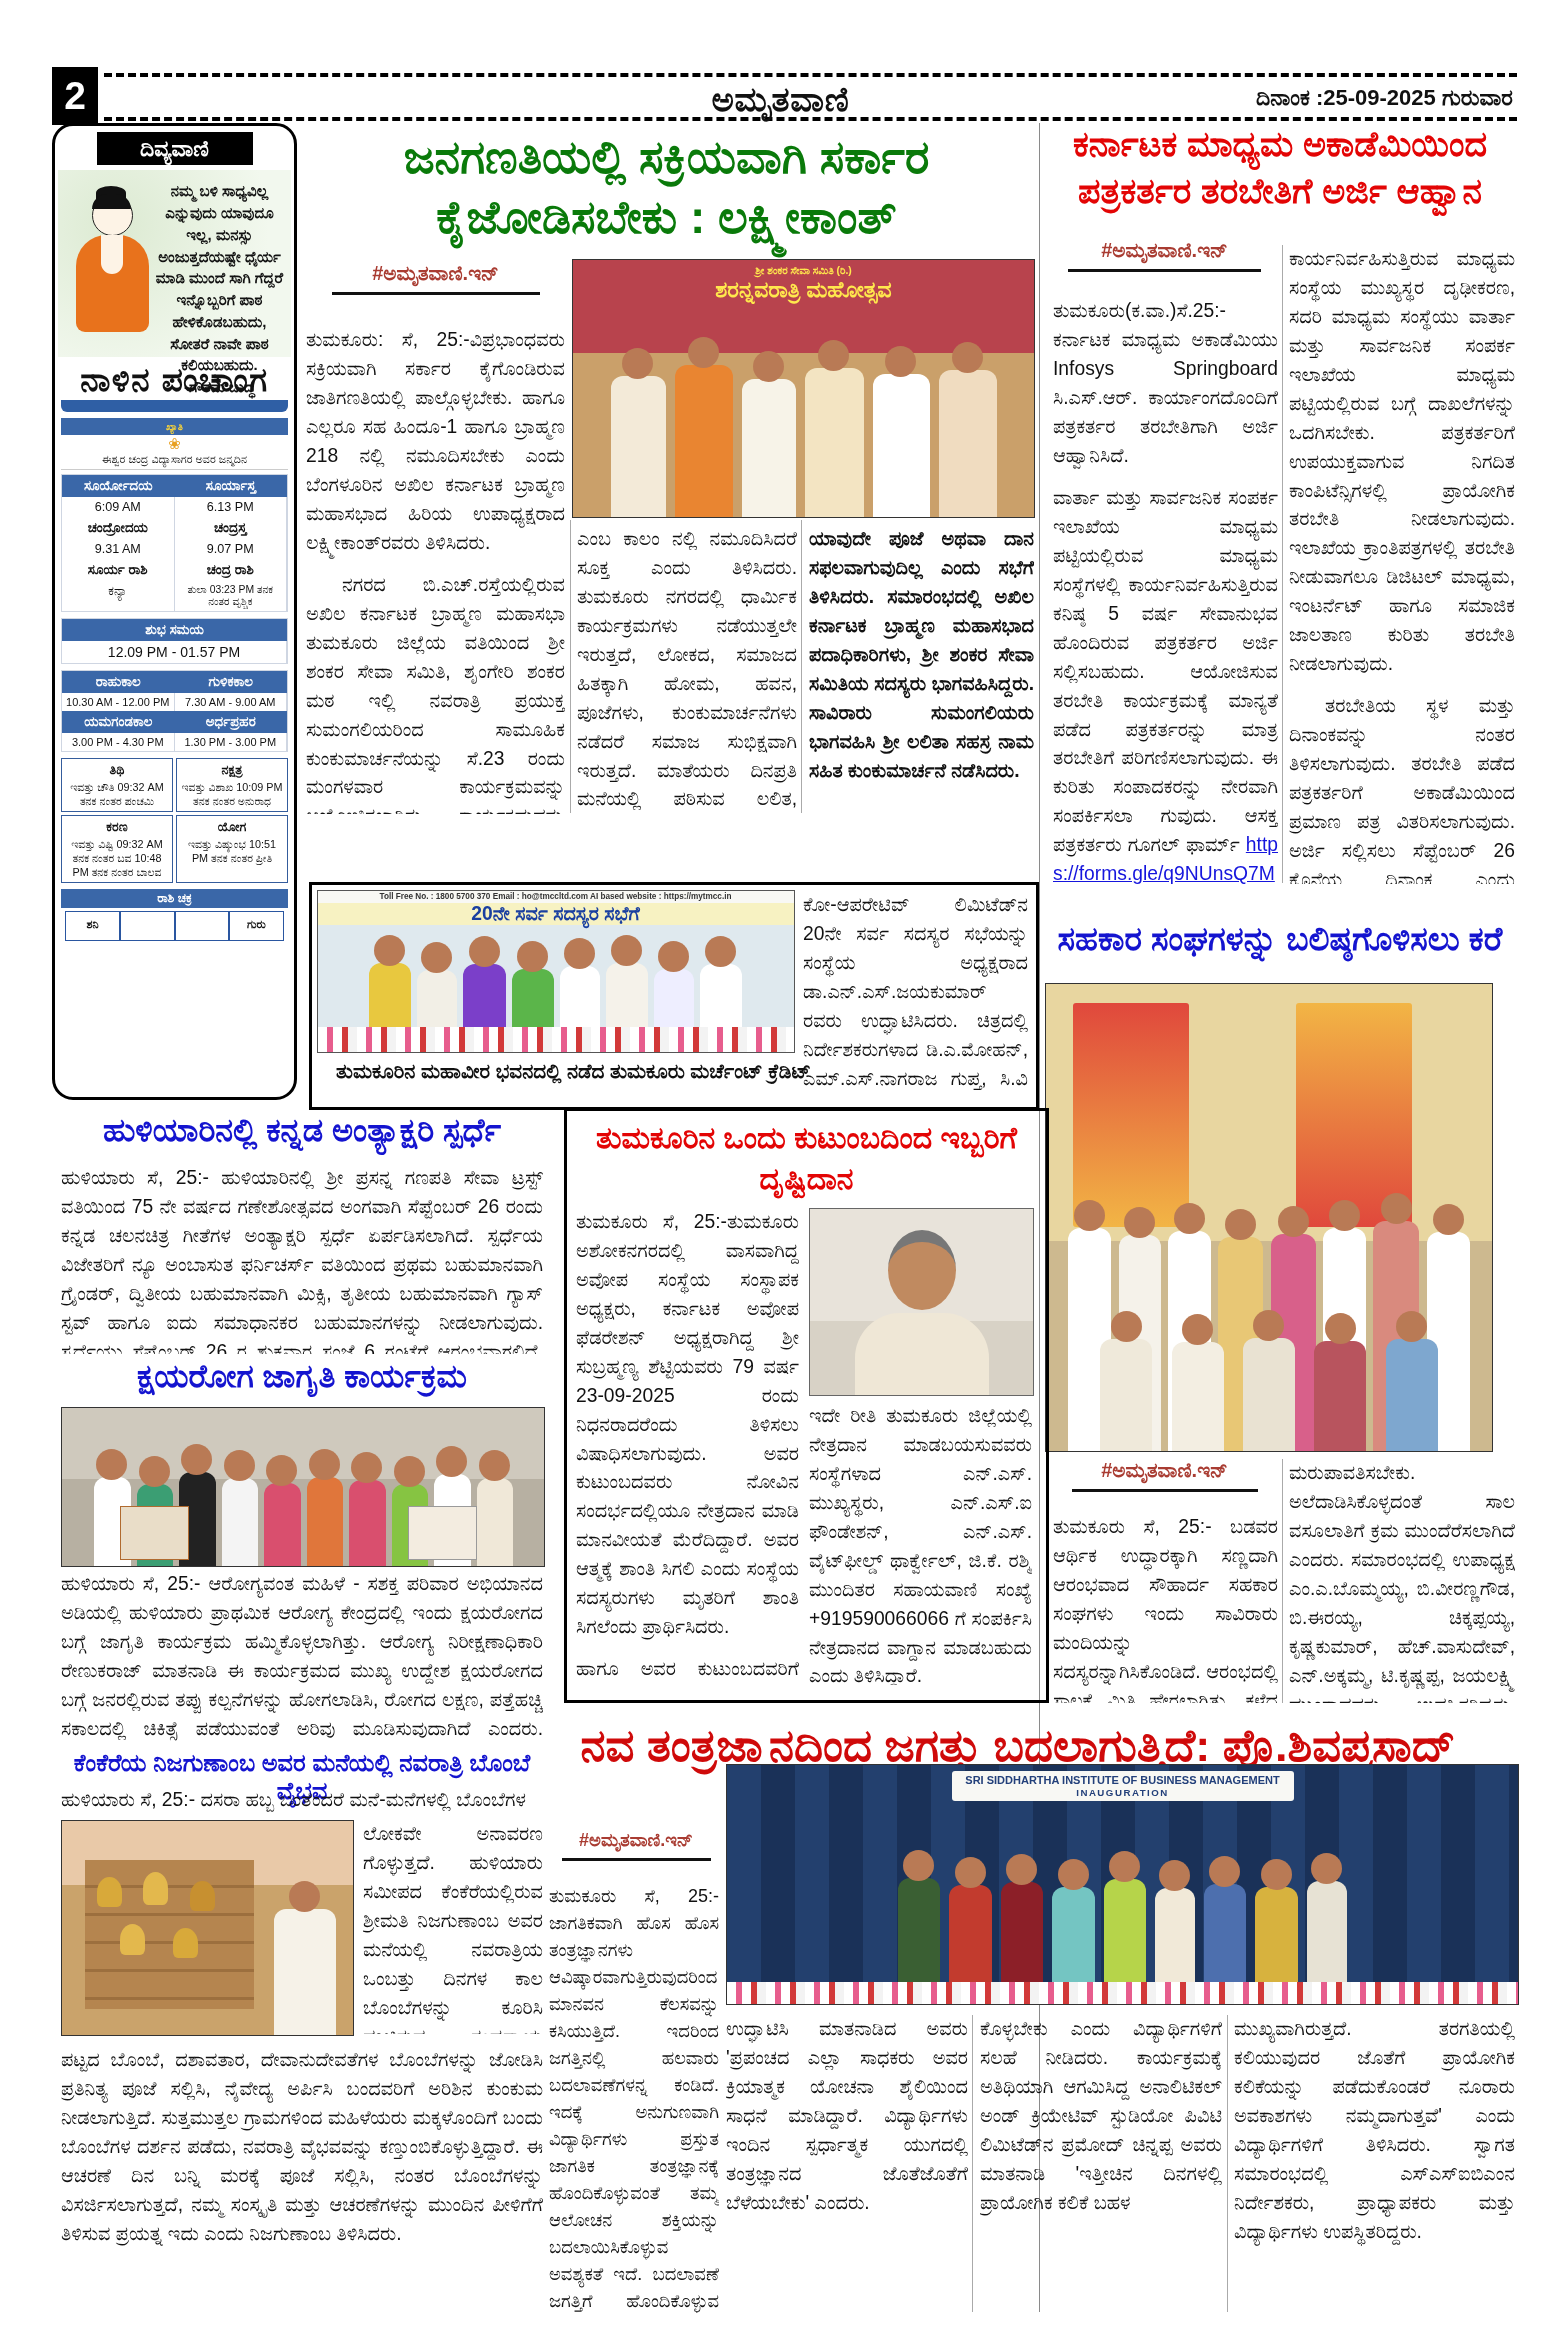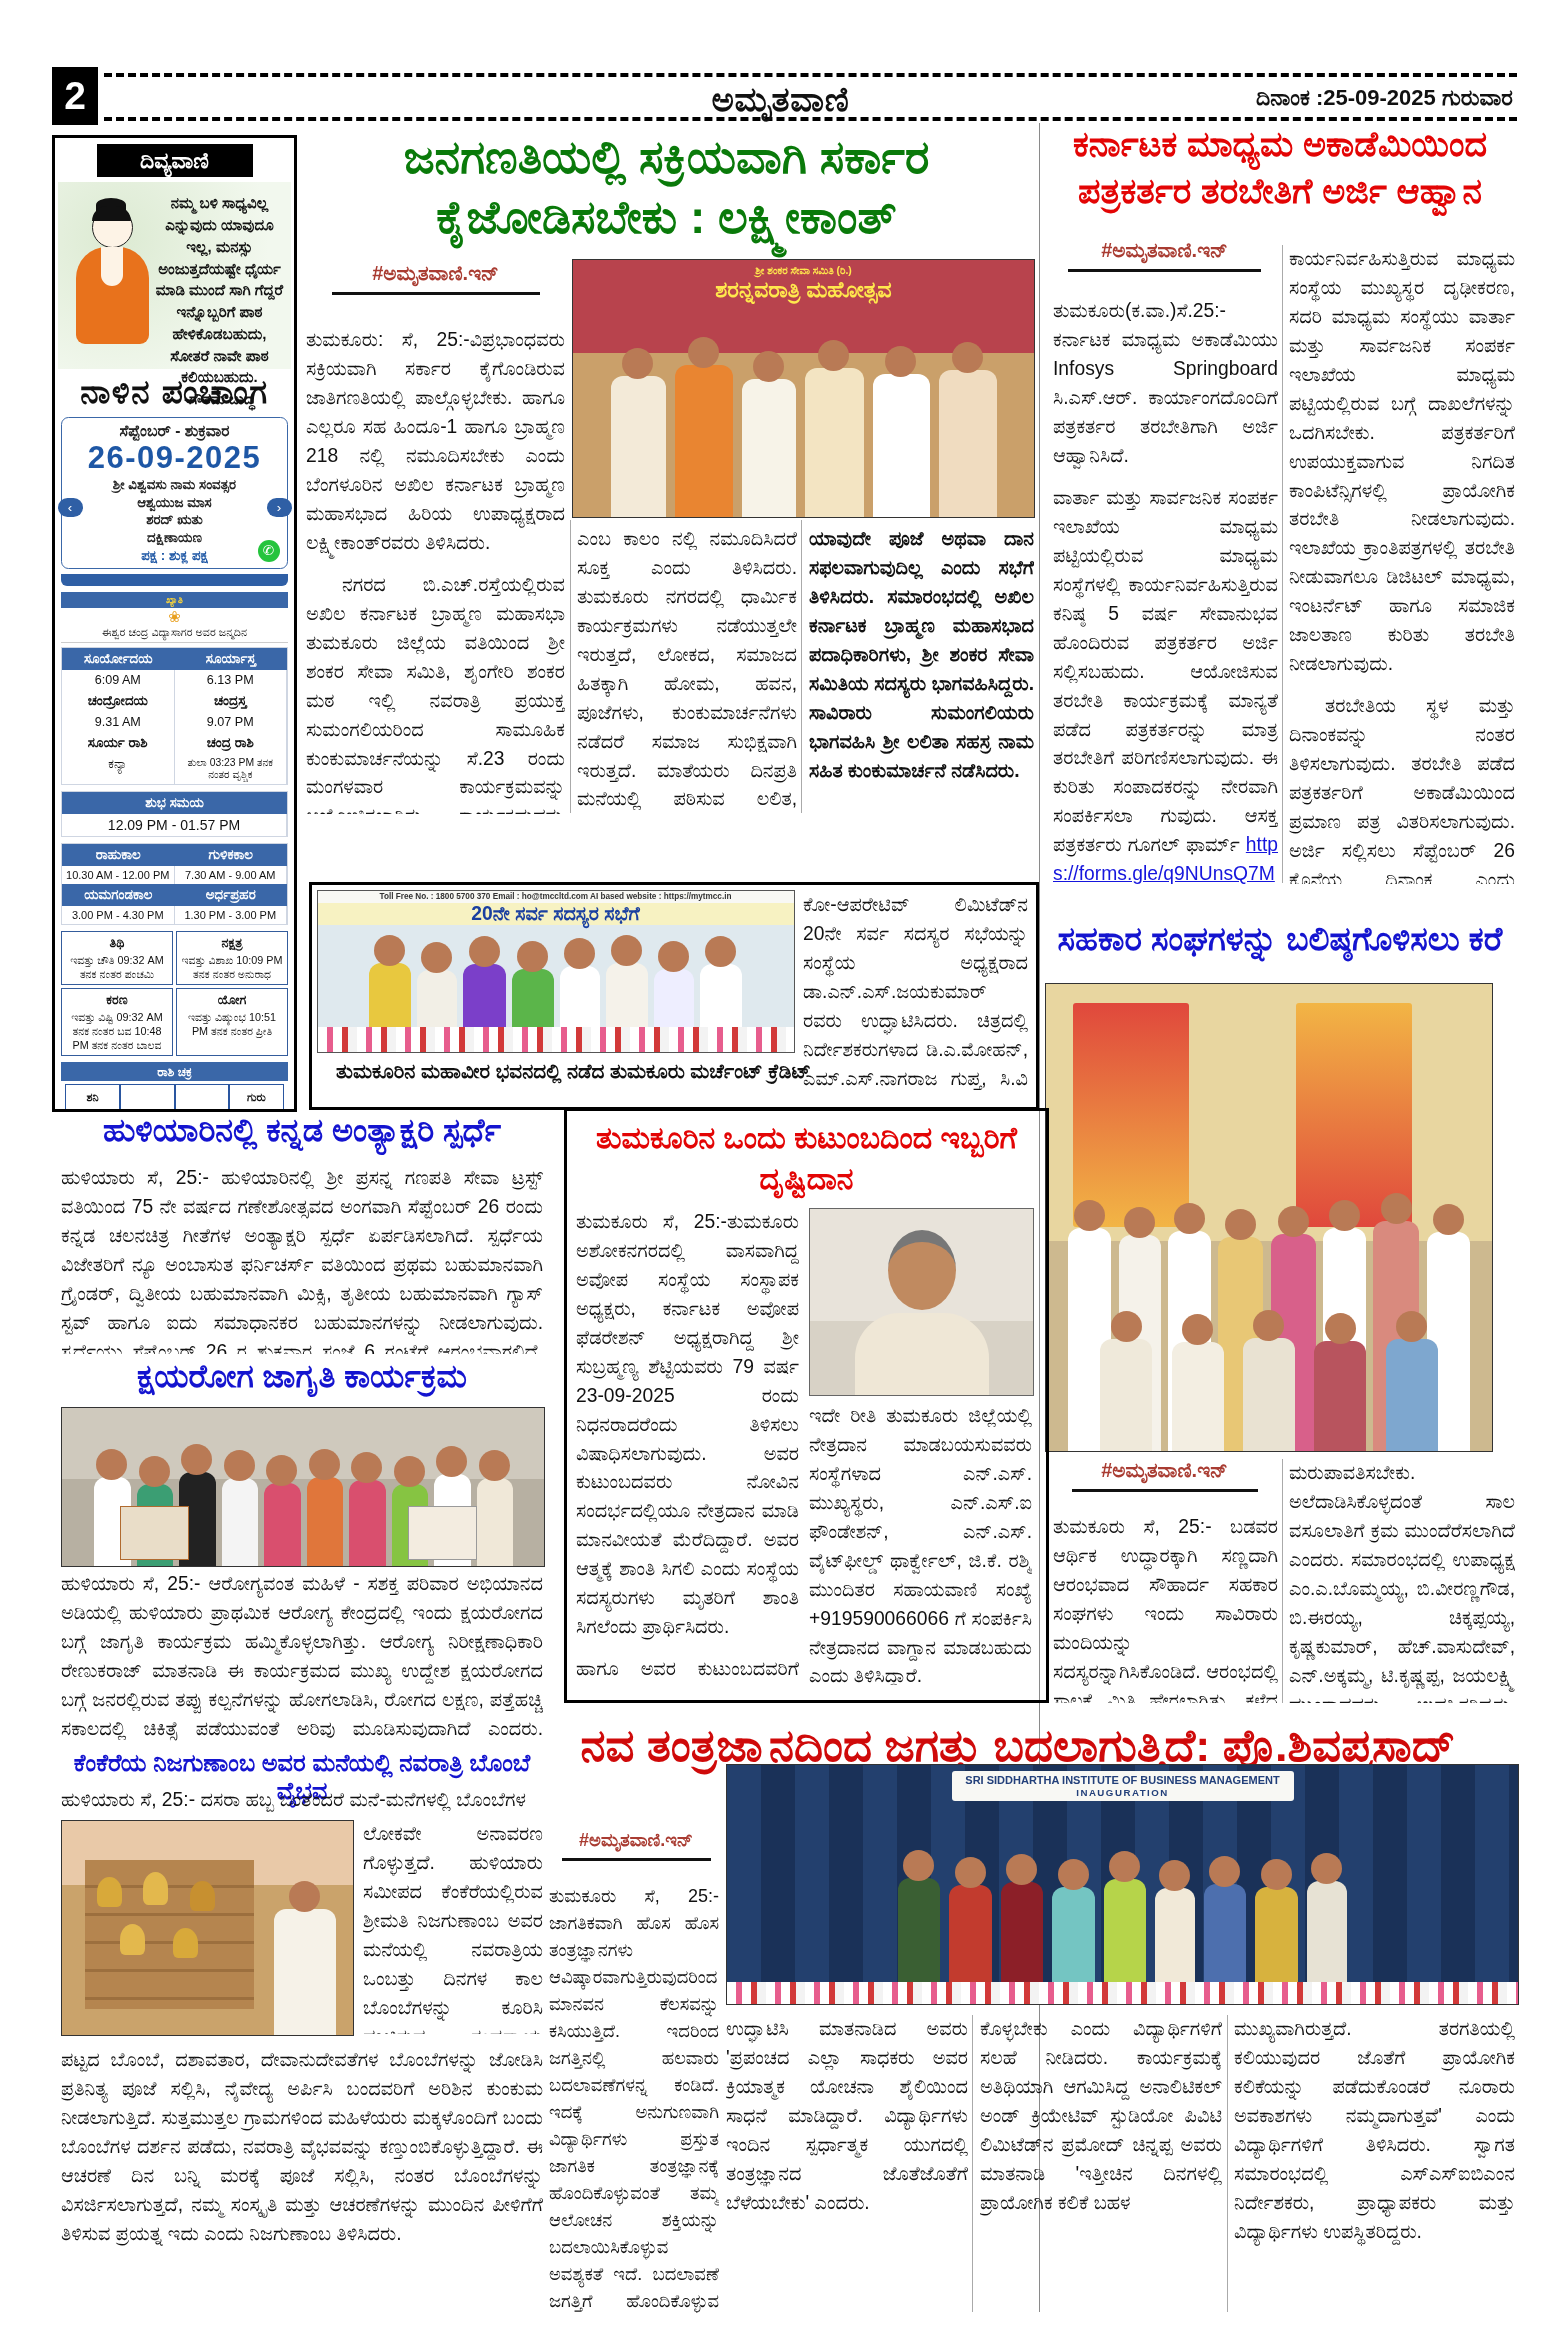--- a/index.html
+++ b/index.html
@@ -81,50 +81,38 @@
 </div>
 <div class="abs dashline" style="left:104px;top:73px;width:1413px;"></div>
 <div class="abs dashline" style="left:104px;top:117px;width:1413px;"></div>
 <div class="abs masthead c" style="left:632px;top:80px;width:297px;">
   <span>ಅಮೃತವಾಣಿ</span>
 </div>
 <div class="abs dateline" style="left:1175px;top:85px;width:338px;text-align:right;">
   <span>ದಿನಾಂಕ :25-09-2025 ಗುರುವಾರ</span>
 </div>
 
-<div class="abs sidebar" style="left:52px;top:135px;width:239px;height:971px;">
+<div class="abs sidebar" style="left:52px;top:123px;width:239px;height:971px;border-radius:21px;">
   <div class="dvtitle">ದಿವ್ಯವಾಣಿ</div>
   <div class="buddhabox">
 
     <div style="position:absolute;left:13.4px;top:16.4px;width:82px;height:164px;">
       <div style="position:absolute;left:25px;top:0;width:30px;height:13.4px;border-radius:50% 50% 0 0;background:#111;"></div>
       <div style="position:absolute;left:21px;top:9px;width:39px;height:39px;border-radius:50%;background:#fdf3e6;border:1.5px solid #222;"></div>
       <div style="position:absolute;left:21px;top:7.4px;width:39px;height:15px;border-radius:19.3px 19.3px 0 0;background:#111;"></div>
       <div style="position:absolute;left:4.5px;top:49px;width:73px;height:97px;border-radius:31px 31px 9px 9px;background:#e8721c;"></div>
       <div style="position:absolute;left:30px;top:49px;width:22px;height:39px;background:#fdf3e6;border-radius:0 0 13.4px 13.4px;"></div>
     </div>
     <div class="quote">
       <span>ನಮ್ಮ ಬಳಿ ಸಾಧ್ಯವಿಲ್ಲ ಎನ್ನುವುದು ಯಾವುದೂ ಇಲ್ಲ, ಮನಸ್ಸು ಅಂಜುತ್ತದೆಯಷ್ಟೇ ಧೈರ್ಯ ಮಾಡಿ ಮುಂದೆ ಸಾಗಿ ಗೆದ್ದರೆ ಇನ್ನೊಬ್ಬರಿಗೆ ಪಾಠ ಹೇಳಿಕೊಡಬಹುದು, ಸೋತರೆ ನಾವೇ ಪಾಠ ಕಲಿಯಬಹುದು.</span><br>
       <span class="b">-ಗೌತಮ ಬುದ್ಧ</span>
     </div>
   </div>
   <div class="panchtitle">ನಾಳಿನ ಪಂಚಾಂಗ</div>
 
-  <div class="datecard">
-    <div class="dl">ಸೆಪ್ಟೆಂಬರ್ - ಶುಕ್ರವಾರ</div>
-    <div class="dt">26-09-2025</div>
-    <div class="ln">ಶ್ರೀ ವಿಶ್ವವಸು ನಾಮ ಸಂವತ್ಸರ</div>
-    <div class="ln">ಆಶ್ವಯುಜ ಮಾಸ</div>
-    <div class="ln">ಶರದ್ ಋತು</div>
-    <div class="ln">ದಕ್ಷಿಣಾಯಣ</div>
-    <div class="pk">ಪಕ್ಷ : ಶುಕ್ಲ ಪಕ್ಷ</div>
-    <div class="navarrow" style="left:-4.5px;">‹</div>
-    <div class="navarrow" style="right:-4.5px;">›</div>
-    <div class="wa">✆</div>
-  </div>
   <div class="bluebar"></div>
 
   <div class="secbar">ಖ್ಯಾತಿ</div>
   <div class="c" style="font-size:15px;color:#e8a020;">❀</div>
   <div class="c" style="font-size:11px;padding:0 7.4px 3px;border-bottom:0.7px solid #ccc;margin:0 6px;">ಈಶ್ವರ ಚಂದ್ರ ವಿದ್ಯಾಸಾಗರ ಅವರ ಜನ್ಮದಿನ</div>
 
   <div class="ptable" style="margin-top:4.5px;">
     <div class="hd">
         <div>ಸೂರ್ಯೋದಯ</div>
         <div>ಸೂರ್ಯಾಸ್ತ</div>

